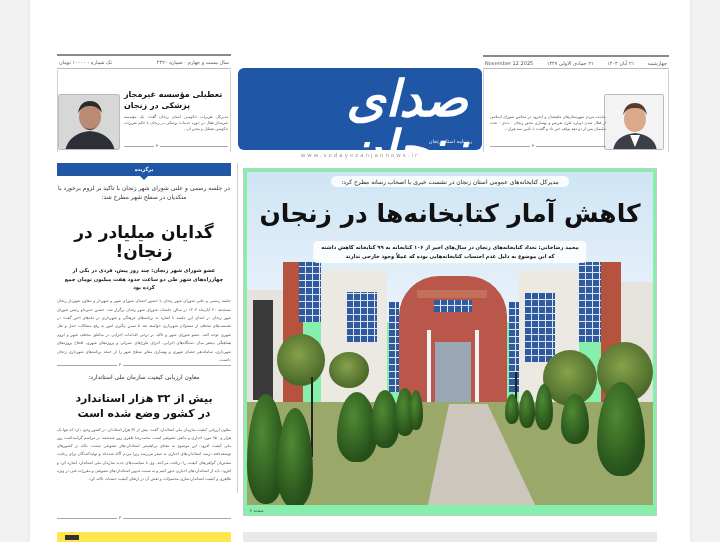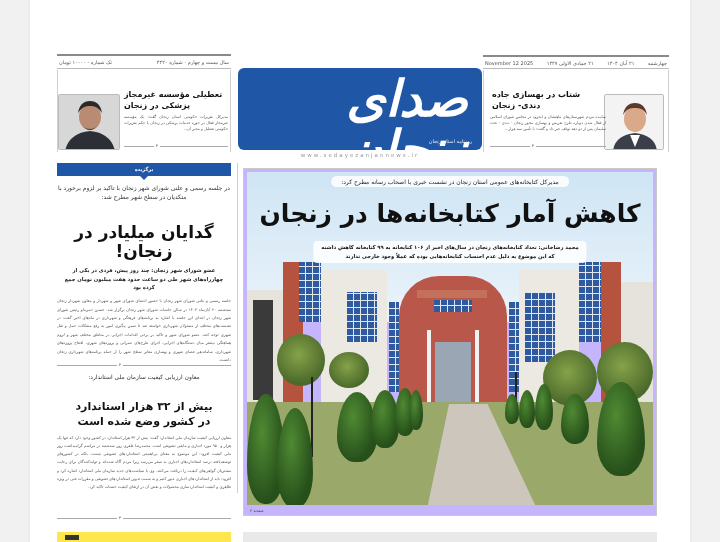--- a/index.html
+++ b/index.html
@@ -31,21 +31,21 @@
   .featured-bar::after { content: ""; position: absolute; left: 50%; bottom: -4px; margin-left: -4px; border-left: 4px solid transparent; border-right: 4px solid transparent; border-top: 4px solid #1f57a6; }
   .col-left { position: absolute; left: 27px; width: 174px; }
   .kicker { font-size: 6px; color: #333; text-align: center; line-height: 1.5; }
   .headline-big { font-size: 17px; font-weight: bold; color: #111; text-align: center; line-height: 1.1; letter-spacing: -0.5px; }
   .lead { font-size: 5.2px; color: #222; text-align: center; font-weight: bold; line-height: 1.6; }
   .body-text { font-size: 3.9px; color: #555; line-height: 2.15; text-align: justify; }
   .headline-mid { font-size: 11px; font-weight: bold; color: #111; text-align: center; line-height: 1.4; }
 
   .vrule { position: absolute; left: 207px; top: 163px; width: 1px; height: 330px; background: #cfcfcf; }
 
-  .main-story { position: absolute; left: 213px; top: 168px; width: 414px; height: 348px; border: 1px solid #c9c9c9; background: #c4b5fd; }
+  .main-story { position: absolute; left: 213px; top: 168px; width: 414px; height: 348px; border: 1px solid #c9c9c9; background: #86efac; }
   .main-photo { position: absolute; left: 3px; top: 3px; width: 406px; height: 333px; overflow: hidden; }
   .sky { position: absolute; left: 0; top: 0; width: 100%; height: 150px; background: linear-gradient(#cfe5f4, #eaf3fb); }
   .main-kicker { position: absolute; top: 7px; left: 50%; transform: translateX(-50%); background: rgba(255,255,255,0.85); border-radius: 7px; padding: 2px 10px; font-size: 6px; color: #222; white-space: nowrap; }
   .main-headline { position: absolute; top: 30px; left: 0; width: 100%; text-align: center; font-size: 25px; font-weight: bold; color: #111; letter-spacing: -0.5px; }
   .main-lead { position: absolute; top: 72px; left: 50%; transform: translateX(-50%); background: rgba(255,255,255,0.85); border-radius: 4px; padding: 2px 8px; font-size: 5.2px; color: #111; text-align: center; line-height: 1.7; white-space: nowrap; font-weight: bold; }
   .main-caption { position: absolute; left: 6px; bottom: 2px; font-size: 4px; color: #444; }
 
   .bldg { position: absolute; }
   .ground { position: absolute; left: 0; top: 230px; width: 100%; height: 110px; background: #9aa86a; }
   .pathfill { position: absolute; left: 180px; top: 232px; width: 110px; height: 105px; background: #cdc6bc; clip-path: polygon(20% 0, 55% 0, 100% 100%, 0 100%); }
@@ -87,21 +87,20 @@
   <div class="teaser teaser-right">
     <div class="teaser-photo" style="right:4px;top:24px;background:#f4f4f4;">
       <svg width="60" height="56" viewBox="0 0 60 56">
         <rect width="60" height="56" fill="#f3f3f3"></rect>
         <path d="M8 56 Q10 40 30 38 Q50 40 52 56 Z" fill="#3b3f4a"></path>
         <path d="M25 40 L30 52 L35 40 Z" fill="#ffffff"></path>
         <ellipse cx="30" cy="24" rx="11" ry="13" fill="#d9a98a"></ellipse>
         <path d="M18 20 Q20 8 30 8 Q40 8 42 20 Q38 12 30 13 Q22 12 18 20 Z" fill="#5a3b2a"></path>
       </svg>
     </div>
-    <div class="teaser-title rtl" style="left:8px;top:20px;width:110px;">شتاب در بهسازی جاده دندی- زنجان</div>
     <div class="teaser-body rtl" style="left:6px;top:44px;width:116px;height:28px;overflow:hidden;">نماینده مردم شهرستان‌های ماهنشان و ایجرود در مجلس شورای اسلامی از فعال شدن دوباره طرح تعریض و بهسازی محور زنجان - دندی - تخت سلیمان پس از دو دهه توقف خبر داد و گفت: با تأمین سه هزار...</div>
     <div class="teaser-divider" style="left:6px;top:76px;width:116px;">
         <span class="pg" style="left:40px;">۲</span>
       </div>
   </div>
 
   <div class="teaser teaser-left">
     <div class="teaser-photo" style="left:0;top:24px;width:62px;background:#ddd;">
       <svg width="62" height="56" viewBox="0 0 62 56">
         <rect width="62" height="56" fill="#d7d7d7"></rect>
@@ -126,21 +125,21 @@
     <div class="lead" style="margin-top:6px;padding:0 4px;">عضو شورای شهر زنجان: چند روز پیش، فردی در یکی از چهارراه‌های شهر طی دو ساعت حدود هفت میلیون تومان جمع کرده بود</div>
     <div class="body-text" style="margin-top:6px;height:108px;overflow:hidden;">جلسه رسمی و علنی شورای شهر زنجان با حضور اعضای شورای شهر و شهردار و معاون شهردار زنجان سه‌شنبه ۲۰ آبان‌ماه ۱۴۰۴ در سالن جلسات شورای شهر زنجان برگزار شد. حسین حمزه‌لو رئیس شورای شهر زنجان در ابتدای این جلسه با اشاره به برنامه‌های فرهنگی و شهرداری در ماه‌های اخیر گفت: در نشست‌های مختلف از مسئولان شهرداری خواسته شد تا ضمن پیگیری امور به رفع مشکلات حمل و نقل شهری توجه کنند. عضو شورای شهر و تاکید بر برخی اقدامات اجرایی در مناطق مختلف شهر و لزوم هماهنگی بیشتر میان دستگاه‌های اجرایی، اجرای طرح‌های عمرانی و پروژه‌های شهری، افتتاح پروژه‌های شهرداری، ساماندهی فضای شهری و بهسازی معابر سطح شهر را از جمله برنامه‌های شهرداری زنجان دانست.</div>
   </div>
 
   <div class="teaser-divider" style="left:27px;top:365px;width:174px;">
       <span class="pg" style="left:60px;">۲</span>
     </div>
 
   <div class="col-left rtl" style="top:372px;">
     <div class="kicker">معاون ارزیابی کیفیت سازمان ملی استاندارد:</div>
-    <div class="headline-mid" style="margin-top:18px;padding:0 18px;">بیش از ۳۲ هزار استاندارد در کشور وضع شده است</div>
+    <div class="headline-mid" style="margin-top:10px;padding:0 18px;">بیش از ۳۲ هزار استاندارد در کشور وضع شده است</div>
     <div class="body-text" style="margin-top:4px;height:92px;overflow:hidden;line-height:2.1;">معاون ارزیابی کیفیت سازمان ملی استاندارد گفت: بیش از ۳۲ هزار استاندارد در کشور وجود دارد که تنها یک هزار و ۹۵۰ مورد اجباری و مابقی تشویقی است. محمدرضا ظفری روز سه‌شنبه در مراسم گرامیداشت روز ملی کیفیت افزود: این موضوع به معنای بی‌اهمیتی استانداردهای تشویقی نیست، بلکه در کشورهای توسعه‌یافته درصد استانداردهای اجباری به صفر می‌رسد زیرا مردم آگاه شده‌اند و تولیدکنندگان برای رعایت مشتریان گواهی‌های کیفیت را دریافت می‌کنند. وی با سیاست‌های جدید سازمان ملی استاندارد اشاره کرد و افزود: باید از استانداردهای اجباری عبور کنیم و به سمت تدوین استانداردهای تشویقی و مقررات فنی در ویژه ظاهری و کیفیت استانداردسازی محصولات و نقش آن در ارتقای کیفیت حسنات تاکید کرد.</div>
   </div>
 
   <div class="teaser-divider" style="left:27px;top:518px;width:174px;">
       <span class="pg" style="left:60px;">۲</span>
     </div>
 
   <div class="vrule"></div>
 
   <div class="main-story">

